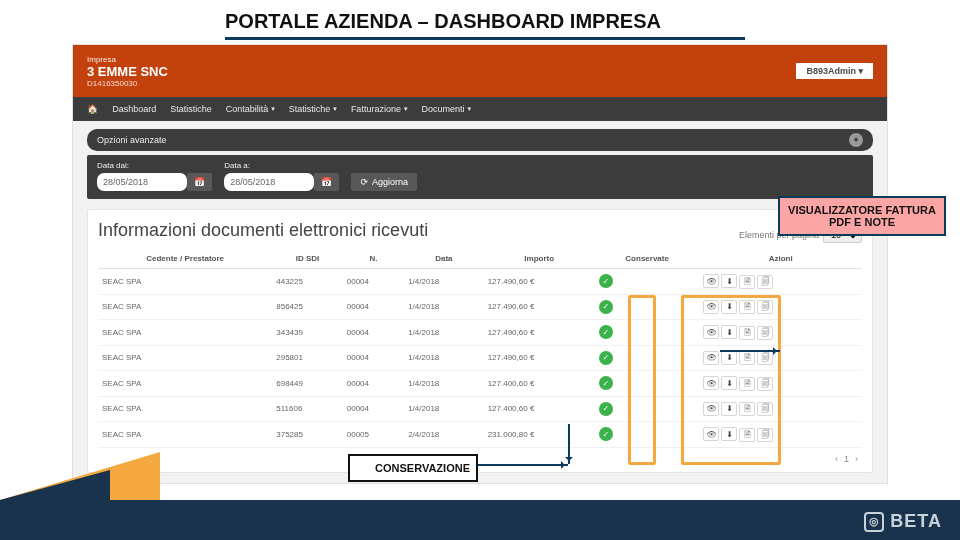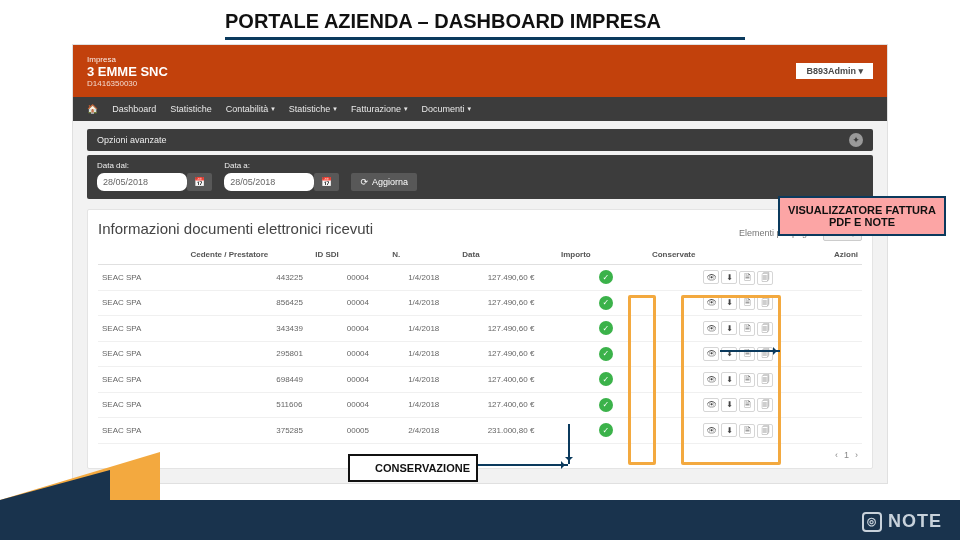--- a/index.html
+++ b/index.html
@@ -8,31 +8,31 @@
   .screenshot{position:absolute;left:72px;top:44px;width:816px;height:440px;background:#f2f2f2;border:1px solid #e0e0e0}
   .blue-bar{background:#c2410c;color:#fff;height:52px;display:flex;align-items:center;justify-content:space-between;padding:0 14px;font-size:9px}
   .impresa{display:flex;flex-direction:column}
   .impresa .lbl{font-size:8px;opacity:.9}
   .impresa .name{font-weight:700;font-size:13px}
   .impresa .sub{font-size:8px;opacity:.8}
   .admin-btn{background:#fff;color:#4a4a4a;border-radius:0;padding:3px 10px;font-size:9px;font-weight:700}
   .nav-bar{background:#3c3c3c;height:24px;display:flex;align-items:center;gap:14px;padding:0 14px;color:#e8e8e8;font-size:9px}
   .nav-item{display:flex;align-items:center;gap:3px;cursor:pointer}
   .caret{font-size:7px}
-  .opts-bar{background:#3c3c3c;margin:8px 14px 0;height:22px;border-radius:2px;display:flex;align-items:center;justify-content:space-between;padding:0 10px;color:#eee;font-size:9px}
+  .opts-bar{background:#3c3c3c;margin:8px 14px 0;height:22px;border-radius:10px;display:flex;align-items:center;justify-content:space-between;padding:0 10px;color:#eee;font-size:9px}
   .gear{width:14px;height:14px;border-radius:50%;background:#9a9a9a;display:flex;align-items:center;justify-content:center;font-size:9px;color:#3c3c3c}
   .filter-bar{background:#3c3c3c;margin:4px 14px 0;min-height:44px;border-radius:2px;display:flex;align-items:flex-end;gap:12px;padding:6px 10px 8px;color:#eee;font-size:8px}
   .f-col{display:flex;flex-direction:column;gap:3px}
   .date-input{background:#fff;color:#666;padding:4px 6px;border-radius:7px;font-size:9px;min-width:90px}
   .cal-btn{background:#585858;padding:4px 7px;border-radius:2px;font-size:9px}
   .agg-btn{background:#585858;color:#fff;padding:4px 9px;border-radius:2px;font-size:9px;display:flex;align-items:center;gap:4px}
   .panel{background:#fff;margin:10px 14px 0;border-radius:2px;border:1px solid #e4e4e4;padding:10px 10px 6px}
-  .panel-title{font-size:15px;color:#444;font-weight:400;margin-bottom:8px}
+  .panel-title{font-size:18px;color:#444;font-weight:400;margin-bottom:8px}
   .tbl{width:100%;border-collapse:collapse;font-size:8px;color:#666}
-  .tbl th{text-align:right;font-weight:700;padding:5px 4px;border-bottom:1px solid #e0e0e0;color:#555}
+  .tbl th{text-align:center;font-weight:700;padding:5px 4px;border-bottom:1px solid #e0e0e0;color:#555}
   .tbl td{padding:5px 4px;border-bottom:1px solid #f0f0f0}
   .check{width:14px;height:14px;border-radius:50%;background:#3bb24a;color:#fff;display:inline-flex;align-items:center;justify-content:center;font-size:8px}
   .act-btn{display:inline-flex;align-items:center;justify-content:center;width:16px;height:14px;border:1px solid #d6d6d6;border-radius:2px;background:#fff;color:#444;font-size:8px;margin-right:2px}
   .paginator{display:flex;justify-content:flex-end;gap:6px;padding:6px 4px 2px;font-size:9px;color:#888}
   .hi-cons{position:absolute;left:555px;top:250px;width:28px;height:170px;border:3px solid #f3a93f;border-radius:2px;pointer-events:none}
   .hi-act{position:absolute;left:608px;top:250px;width:100px;height:170px;border:3px solid #f3a93f;border-radius:2px;pointer-events:none}
   .callout-vis{position:absolute;right:14px;top:196px;width:168px;border:2px solid #0b3a5d;background:#fca5a5;padding:6px;text-align:center;font-size:11px;font-weight:700;color:#111}
   .callout-cons{position:absolute;left:348px;top:454px;width:130px;border:2px solid #111;background:#fff;padding:6px;text-align:right;font-size:11px;font-weight:700;color:#111}
   .arrow{position:absolute;background:#0b3a5d;height:2px}
   .arrow::after{content:"";position:absolute;right:-1px;top:-3px;border:4px solid transparent;border-left-color:#0b3a5d}
@@ -208,14 +208,14 @@
 
 <div class="arrow" style="left:720px;top:350px;width:60px"></div>
 <div class="arrow vert" style="left:568px;top:424px;height:40px"></div>
 <div class="arrow" style="left:478px;top:464px;width:90px"></div>
 
 <div class="wedge"></div>
 <div class="wedge2"></div>
 <div class="footer"></div>
 <div class="logo">
   <span class="ic">◎</span>
-  <span>NOTE</span>
+  <span>BETA</span>
 </div>
 
 </body></html>

